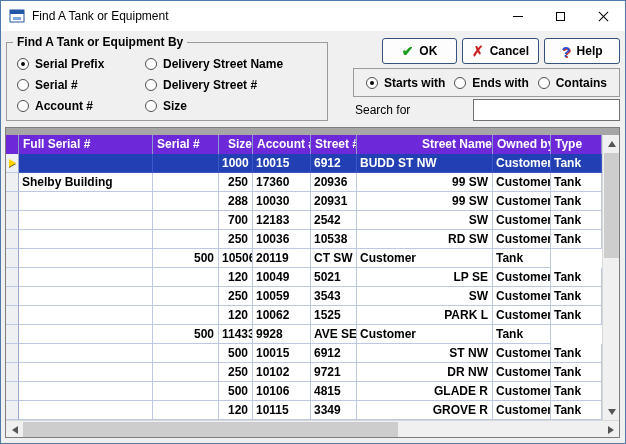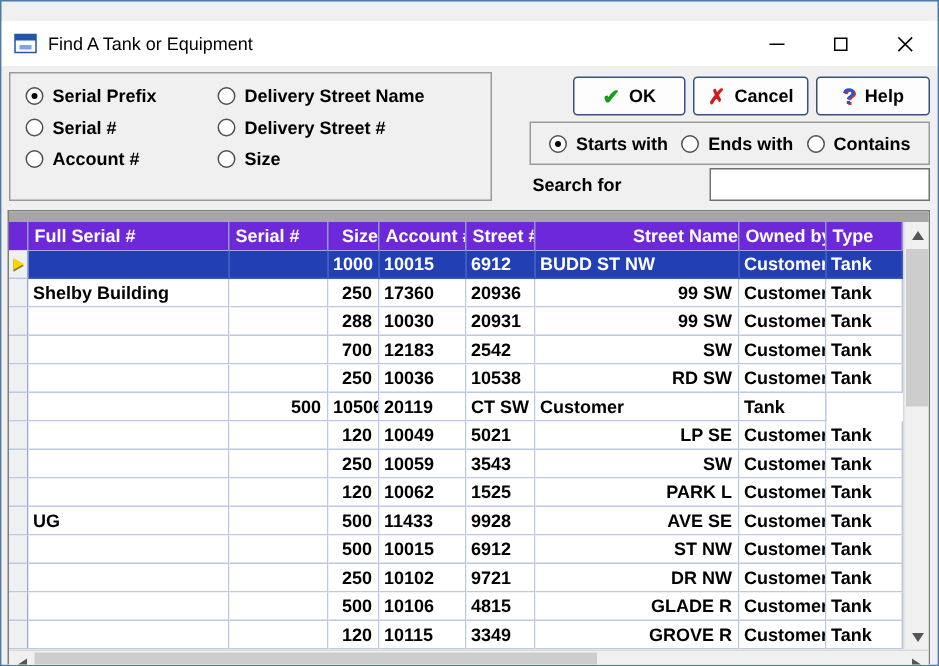--- a/index.html
+++ b/index.html
@@ -2,21 +2,21 @@
 <html><head>
 <meta charset="utf-8">
 <style>
   *{margin:0;padding:0;box-sizing:border-box;}
   html,body{width:626px;height:444px;background:#fff;}
   body{font-family:"Liberation Sans",sans-serif;font-size:12px;}
 
   .window{width:626px;height:444px;border:1px solid #4d7aa8;background:#f0f0f0;position:relative;overflow:hidden;}
 
   
-  .titlebar{height:30px;background:#fff;display:flex;align-items:center;padding-left:8px;margin-top:13px;}
+  .titlebar{height:30px;background:#fff;display:flex;align-items:center;padding-left:8px;}
   .app-icon{width:16px;height:16px;margin-right:7px;flex:0 0 auto;display:flex;}
   .title{font-size:12px;color:#000;white-space:nowrap;}
   .win-controls{margin-left:auto;display:flex;height:30px;}
   .winbtn{width:43px;height:30px;display:flex;align-items:center;justify-content:center;cursor:default;}
   .min-glyph{width:10px;height:1px;background:#000;}
   .max-glyph{width:9px;height:9px;border:1px solid #000;}
   .close-glyph{position:relative;width:13px;height:13px;}
   .close-glyph::before,.close-glyph::after{content:"";position:absolute;left:6px;top:0;width:1px;height:13px;background:#000;}
   .close-glyph::before{transform:rotate(45deg);}
   .close-glyph::after{transform:rotate(-45deg);}
@@ -38,21 +38,21 @@
   #ok-btn{left:381px;width:75px;}
   #cancel-btn{left:461px;width:77px;}
   #help-btn{left:543px;width:76px;}
   .glyph{font-size:14px;font-weight:bold;line-height:1;}
   .glyph-ok{color:#1a9c1a;}
   .glyph-cancel{color:#cc1f1f;}
   .glyph-help{color:#2b50d0;text-shadow:1px 1px 0 #c8372d;font-size:15px;}
 
   .mode-box{position:absolute;left:352px;top:37px;width:267px;height:29px;display:flex;align-items:center;justify-content:space-between;padding:0 12px;}
 
-  .search-label{position:absolute;left:354px;top:72px;font-weight:bold;}
+  .search-label{position:absolute;left:354px;top:72px;font-weight:normal;}
   .search-input{position:absolute;left:472px;top:68px;width:147px;height:22px;border:1px solid #707070;background:#fff;font-family:inherit;font-size:12px;padding:0 3px;}
 
   
   .grid-panel{position:absolute;left:4px;top:96px;width:615px;height:311px;border:1px solid #7d7d7d;background:#fff;
               --cols:13px 134px 66px 34px 58px 46px 136px 58px 51px;}
   .grid-strip{height:7px;background:#a6a6a6;}
   .ghead{display:grid;grid-template-columns:var(--cols);height:19px;background:#6d28d9;color:#fff;font-weight:bold;width:596px;}
   .hcell{line-height:19px;padding-left:4px;border-right:1px solid #8e9ac9;overflow:hidden;white-space:nowrap;}
   .hcell.ind{padding:0;}
   .grid-rows{height:266px;overflow:hidden;background:#fff;width:596px;}
@@ -105,20 +105,21 @@
         </div>
       <div class="winbtn">
           <span class="close-glyph"></span>
         </div>
     </div>
   </div>
 
   <div class="dlg-body">
 
     <fieldset class="groupbox">
+      <legend>Find A Tank or Equipment By</legend>
       <div class="by-grid" id="by-options">
           <div class="radio selected">
             <span class="rb"></span>
             <span>Serial Prefix</span>
           </div>
           <div class="radio">
             <span class="rb"></span>
             <span>Serial #</span>
           </div>
           <div class="radio">
@@ -280,21 +281,20 @@
             <div class="cell c1"></div>
             <div class="cell c2">120</div>
             <div class="cell c3">10062</div>
             <div class="cell c4">1525</div>
             <div class="cell c5">PARK L</div>
             <div class="cell c6">Customer</div>
             <div class="cell c7">Tank</div>
           </div>
           <div class="grow">
             <div class="cell ind"></div>
-            <div class="cell c0">UG</div>
             <div class="cell c1"></div>
             <div class="cell c2">500</div>
             <div class="cell c3">11433</div>
             <div class="cell c4">9928</div>
             <div class="cell c5">AVE SE</div>
             <div class="cell c6">Customer</div>
             <div class="cell c7">Tank</div>
           </div>
           <div class="grow">
             <div class="cell ind"></div>

